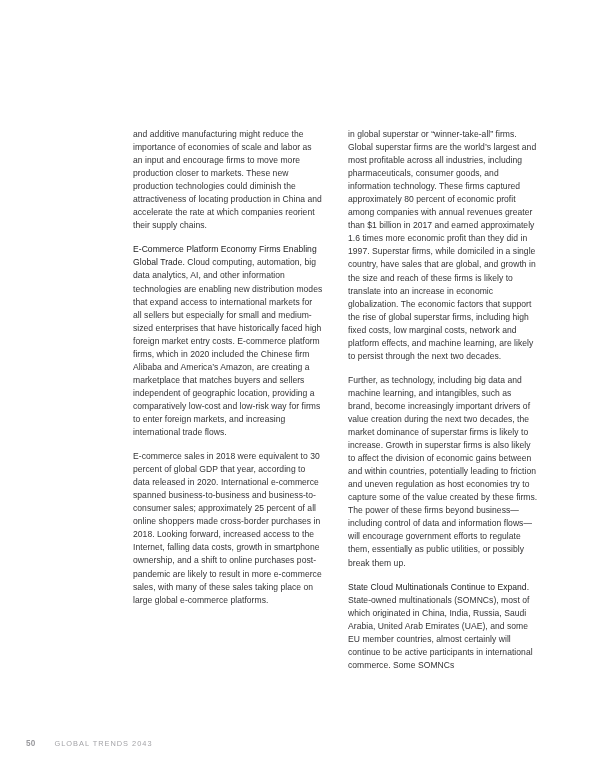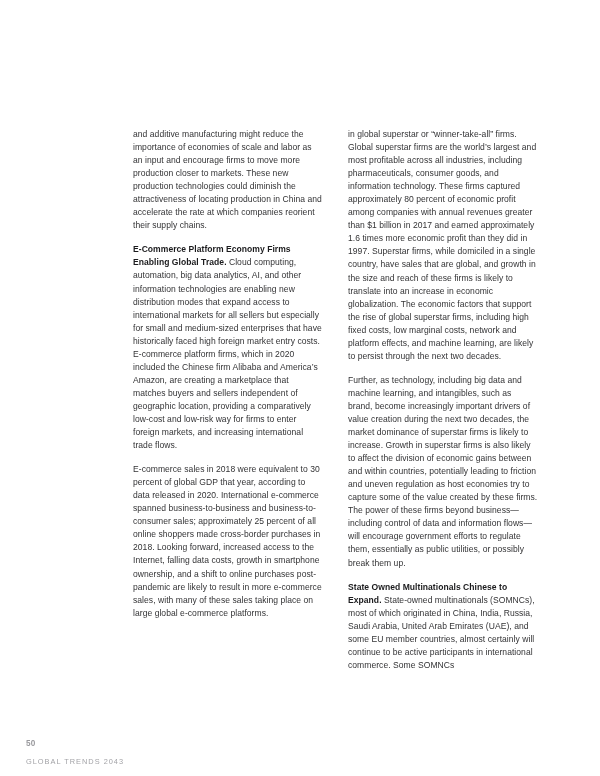--- a/index.html
+++ b/index.html
@@ -42,31 +42,31 @@
     line-height: 13.05px;
     text-align: left;
     color: #333335;
     letter-spacing: 0.005em;
     -webkit-font-smoothing: antialiased;
   }
   p.body-par:last-child {
     margin-bottom: 0;
   }
   .run-bold {
-    font-weight: bold;
+    font-weight: normal;
     color: #1b1b1d;
   }
   .footer {
     position: absolute;
     left: 26px;
     top: 739px;
     display: flex;
-    flex-direction: column;
+    flex-direction: row;
     align-items: baseline;
-    gap: 9px;
+    gap: 19px;
   }
   .folio {
     font-size: 8.2px;
     font-weight: bold;
     color: #9a9a9e;
     letter-spacing: 0.02em;
   }
   .footer-title {
     font-size: 7.4px;
     font-weight: normal;
@@ -83,21 +83,21 @@
 
     <div class="column">
       <p class="body-par"><span class="run-bold"></span><span>and additive manufacturing might reduce the importance of economies of scale and labor as an input and encourage firms to move more production closer to markets. These new production technologies could diminish the attractiveness of locating production in China and accelerate the rate at which companies reorient their supply chains.</span></p>
       <p class="body-par"><span class="run-bold">E-Commerce Platform Economy Firms Enabling Global Trade.</span><span> Cloud computing, automation, big data analytics, AI, and other information technologies are enabling new distribution modes that expand access to international markets for all sellers but especially for small and medium-sized enterprises that have historically faced high foreign market entry costs. E-commerce platform firms, which in 2020 included the Chinese firm Alibaba and America’s Amazon, are creating a marketplace that matches buyers and sellers independent of geographic location, providing a comparatively low-cost and low-risk way for firms to enter foreign markets, and increasing international trade flows.</span></p>
       <p class="body-par"><span class="run-bold"></span><span>E-commerce sales in 2018 were equivalent to 30 percent of global GDP that year, according to data released in 2020. International e-commerce spanned business-to-business and business-to-consumer sales; approximately 25 percent of all online shoppers made cross-border purchases in 2018. Looking forward, increased access to the Internet, falling data costs, growth in smartphone ownership, and a shift to online purchases post-pandemic are likely to result in more e-commerce sales, with many of these sales taking place on large global e-commerce platforms.</span></p>
     </div>
 
     <div class="column">
       <p class="body-par"><span class="run-bold"></span><span>in global superstar or “winner-take-all” firms. Global superstar firms are the world’s largest and most profitable across all industries, including pharmaceuticals, consumer goods, and information technology. These firms captured approximately 80 percent of economic profit among companies with annual revenues greater than $1 billion in 2017 and earned approximately 1.6 times more economic profit than they did in 1997. Superstar firms, while domiciled in a single country, have sales that are global, and growth in the size and reach of these firms is likely to translate into an increase in economic globalization. The economic factors that support the rise of global superstar firms, including high fixed costs, low marginal costs, network and platform effects, and machine learning, are likely to persist through the next two decades.</span></p>
       <p class="body-par"><span class="run-bold"></span><span>Further, as technology, including big data and machine learning, and intangibles, such as brand, become increasingly important drivers of value creation during the next two decades, the market dominance of superstar firms is likely to increase. Growth in superstar firms is also likely to affect the division of economic gains between and within countries, potentially leading to friction and uneven regulation as host economies try to capture some of the value created by these firms. The power of these firms beyond business—including control of data and information flows—will encourage government efforts to regulate them, essentially as public utilities, or possibly break them up.</span></p>
-      <p class="body-par"><span class="run-bold">State Owned Multinationals Chinese to Expand.</span><span> State-owned multinationals (SOMNCs), most of which originated in China, India, Russia, Saudi Arabia, United Arab Emirates (UAE), and some EU member countries, almost certainly will continue to be active participants in international commerce. Some SOMNCs</span></p>
+      <p class="body-par"><span class="run-bold">State Cloud Multinationals Continue to Expand.</span><span> State-owned multinationals (SOMNCs), most of which originated in China, India, Russia, Saudi Arabia, United Arab Emirates (UAE), and some EU member countries, almost certainly will continue to be active participants in international commerce. Some SOMNCs</span></p>
     </div>
 
   </div>
 
   <div class="footer">
     <span class="folio">50</span>
     <span class="footer-title">GLOBAL TRENDS 2043</span>
   </div>
 
 </div>

